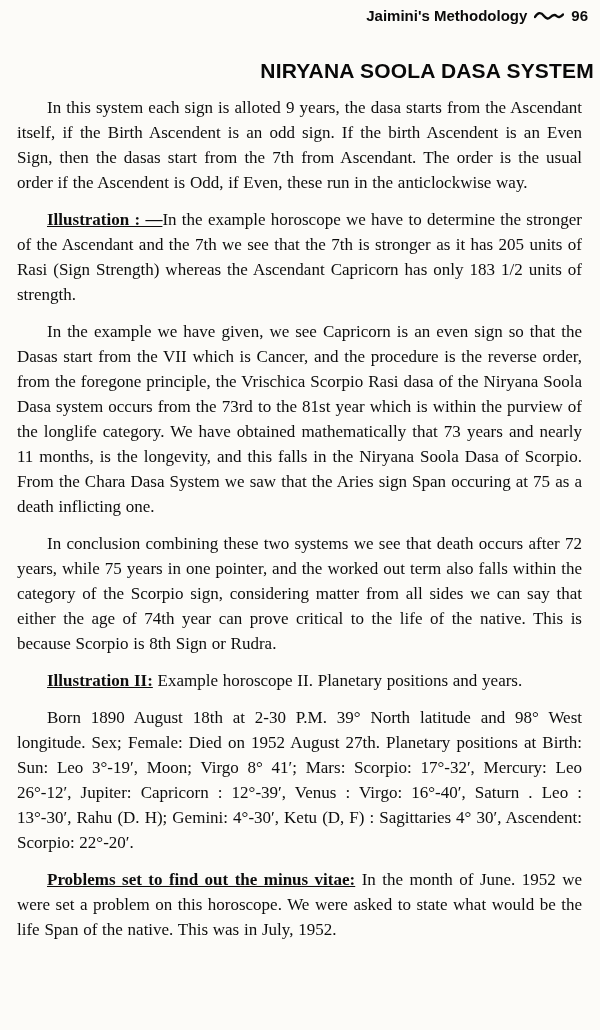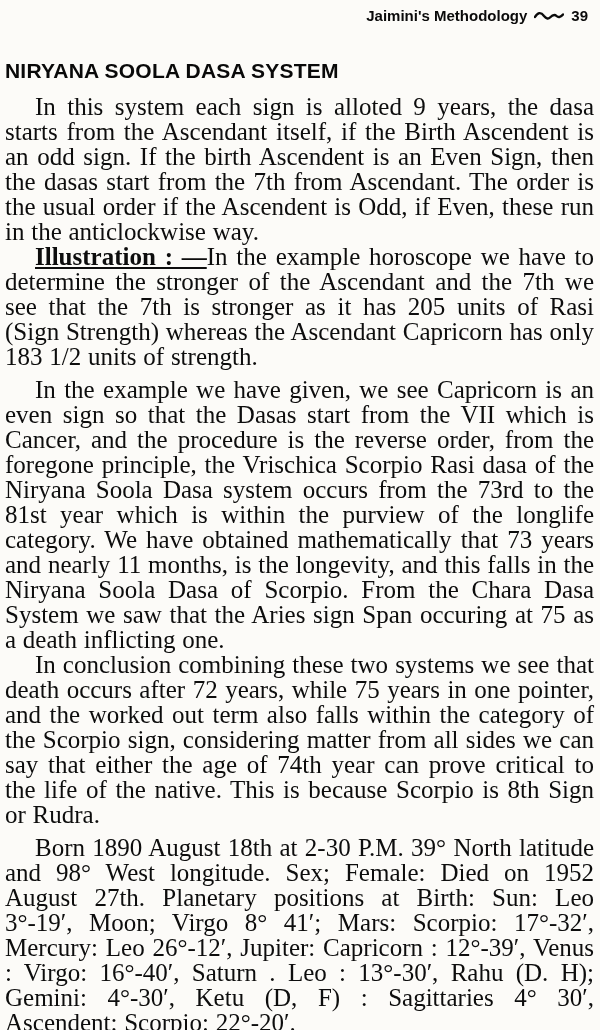--- a/index.html
+++ b/index.html
@@ -20,64 +20,66 @@
     align-items: center;
     gap: 7px;
     padding-right: 6px;
     font-family: "Liberation Sans", sans-serif;
     font-weight: bold;
     font-size: 15px;
     color: #0a0a0a;
   }
   .ornament { display: inline-block; margin-top: 3px; }
   .section-heading {
-    text-align: left;
+    text-align: right;
     font-family: "Liberation Sans", sans-serif;
     font-weight: bold;
     font-size: 21px;
     letter-spacing: 0.2px;
     margin: 34px 0 11px 0;
     color: #090909;
   }
   .body-text p {
-    margin: 0;
-    font-size: 25px;
+    margin: 12px;
+    font-size: 17px;
     line-height: 25px;
     text-align: justify;
     text-indent: 30px;
     word-spacing: 0.5px;
   }
   .body-text p.gap { margin-top: 8px; }
   .body-text b { font-weight: bold; text-decoration: underline; }
 </style>
 </head>
 <body>
 
 <div class="page">
 
   <div class="running-header">
     <span>Jaimini's Methodology</span>
     <span class="ornament">
       <svg width="30" height="12" viewBox="0 0 30 12" aria-hidden="true">
         <path d="M1 7 C4 2 7 2 10 6 C12 8.5 14 9.5 16 7.5 C18.5 5 20.5 4 22.5 6 C24.5 8 27 7 29 4.5" fill="none" stroke="#0a0a0a" stroke-width="2.4" stroke-linecap="round"></path>
       </svg>
     </span>
-    <span>39</span>
+    <span>96</span>
   </div>
 
   <div class="section-heading">NIRYANA SOOLA DASA SYSTEM</div>
 
   <div class="body-text">
     <p><b></b><span>In this system each sign is alloted 9 years, the dasa starts from the Ascendant itself, if the Birth Ascendent is an odd sign. If the birth Ascendent is an Even Sign, then the dasas start from the 7th from Ascendant. The order is the usual order if the Ascendent is Odd, if Even, these run in the anticlockwise way.</span></p>
 
     <p><b>Illustration : —</b><span>In the example horoscope we have to determine the stronger of the Ascendant and the 7th we see that the 7th is stronger as it has 205 units of Rasi (Sign Strength) whereas the Ascendant Capricorn has only 183 1/2 units of strength.</span></p>
 
 
     <p class="gap"><b></b><span>In the example we have given, we see Capricorn is an even sign so that the Dasas start from the VII which is Cancer, and the procedure is the reverse order, from the foregone principle, the Vrischica Scorpio Rasi dasa of the Niryana Soola Dasa system occurs from the 73rd to the 81st year which is within the purview of the longlife category. We have obtained mathematically that 73 years and nearly 11 months, is the longevity, and this falls in the Niryana Soola Dasa of Scorpio. From the Chara Dasa System we saw that the Aries sign Span occuring at 75 as a death inflicting one.</span></p>
 
     <p><b></b><span>In conclusion combining these two systems we see that death occurs after 72 years, while 75 years in one pointer, and the worked out term also falls within the category of the Scorpio sign, considering matter from all sides we can say that either the age of 74th year can prove critical to the life of the native. This is because Scorpio is 8th Sign or Rudra.</span></p>
 
+    <p class="gap"><b>Illustration II:</b><span> Example horoscope II. Planetary positions and years.</span></p>
 
     <p class="gap"><b></b><span>Born 1890 August 18th at 2-30 P.M. 39° North latitude and 98° West longitude. Sex; Female: Died on 1952 August 27th. Planetary positions at Birth: Sun: Leo 3°-19′, Moon; Virgo 8° 41′; Mars: Scorpio: 17°-32′, Mercury: Leo 26°-12′, Jupiter: Capricorn : 12°-39′, Venus : Virgo: 16°-40′, Saturn . Leo : 13°-30′, Rahu (D. H); Gemini: 4°-30′, Ketu (D, F) : Sagittaries 4° 30′, Ascendent: Scorpio: 22°-20′.</span></p>
 
+    <p><b>Problems set to find out the minus vitae:</b><span> In the month of June. 1952 we were set a problem on this horoscope. We were asked to state what would be the life Span of the native. This was in July, 1952.</span></p>
   </div>
 
 </div>
 
 </body></html>

